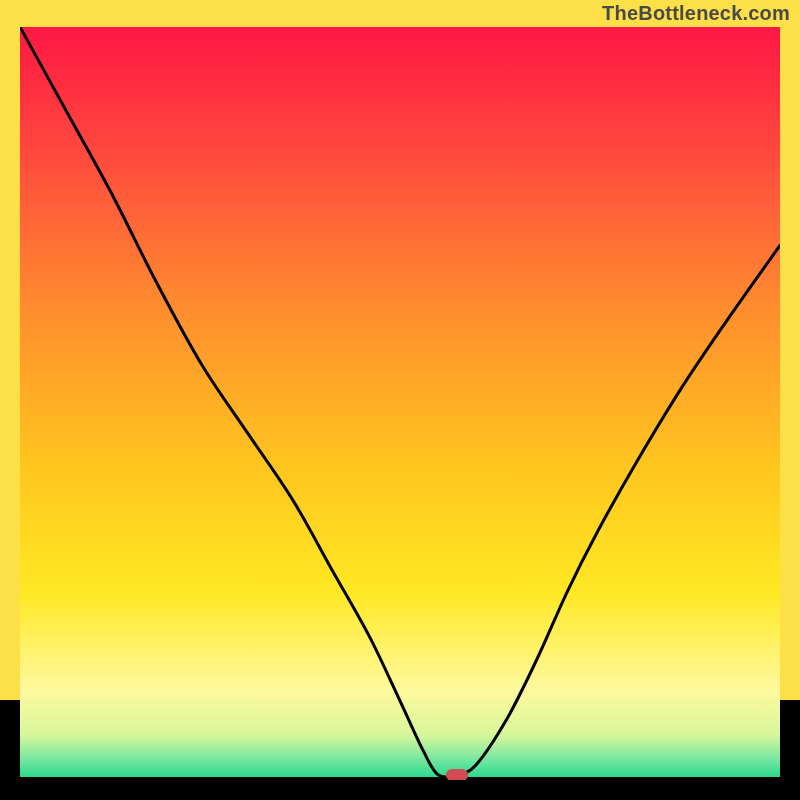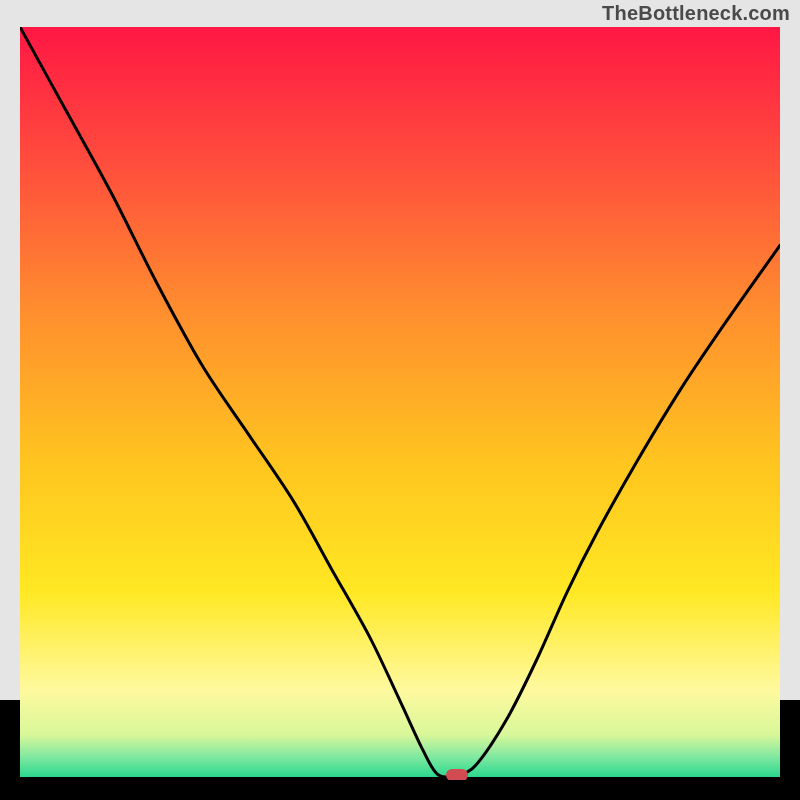--- a/index.html
+++ b/index.html
@@ -8,21 +8,21 @@
     width: 800px;
     height: 800px;
     background: #000;
     overflow: hidden;
     font-family: Arial, Helvetica, sans-serif;
   }
   .frame {
     position: relative;
     width: 800px;
     height: 700px;
-    background: #e5e5e5;
+    background: #fde047;
   }
   .watermark {
     position: absolute;
     top: 2px;
     right: 10px;
     color: #4a4a4a;
     font-size: 20px;
     font-weight: bold;
     z-index: 10;
     letter-spacing: 0.2px;

